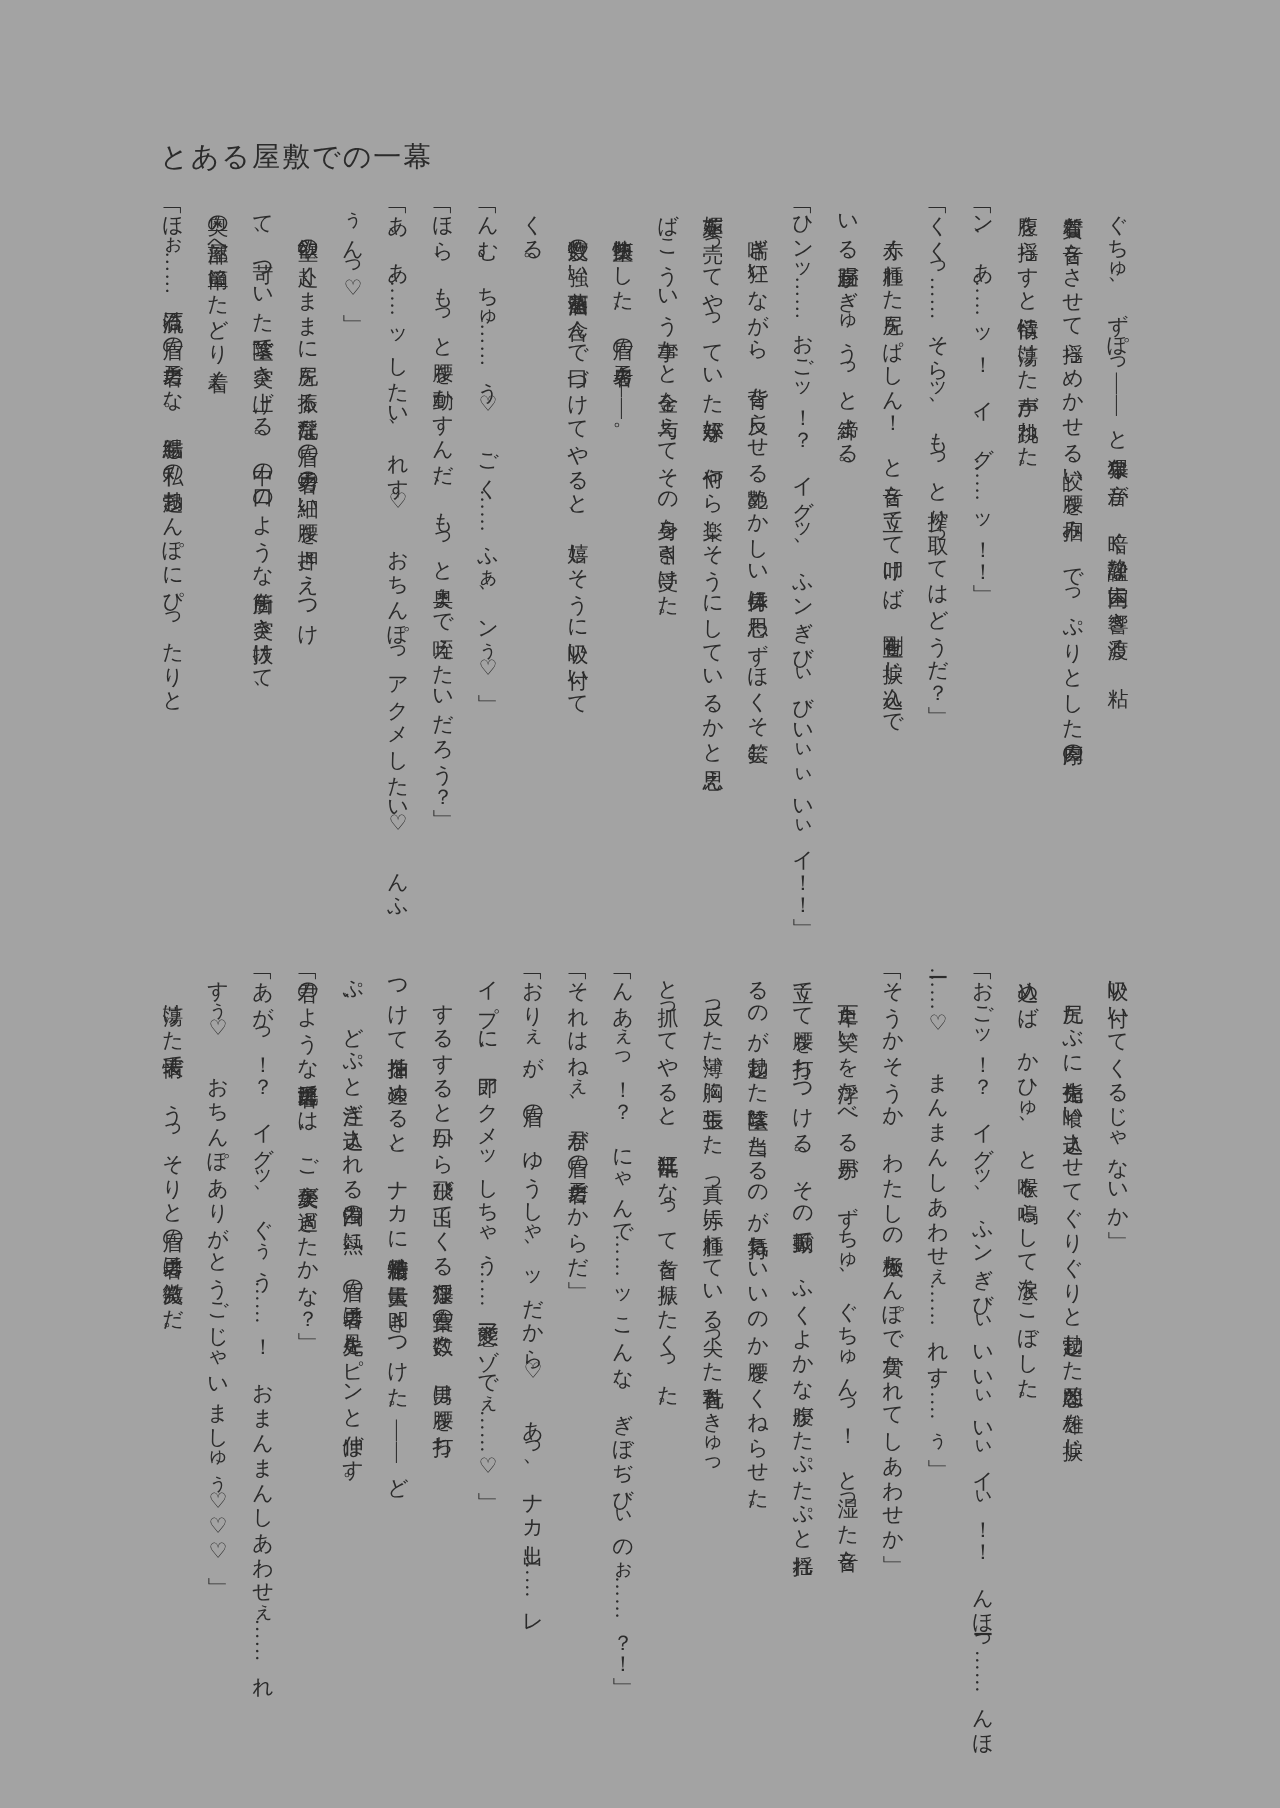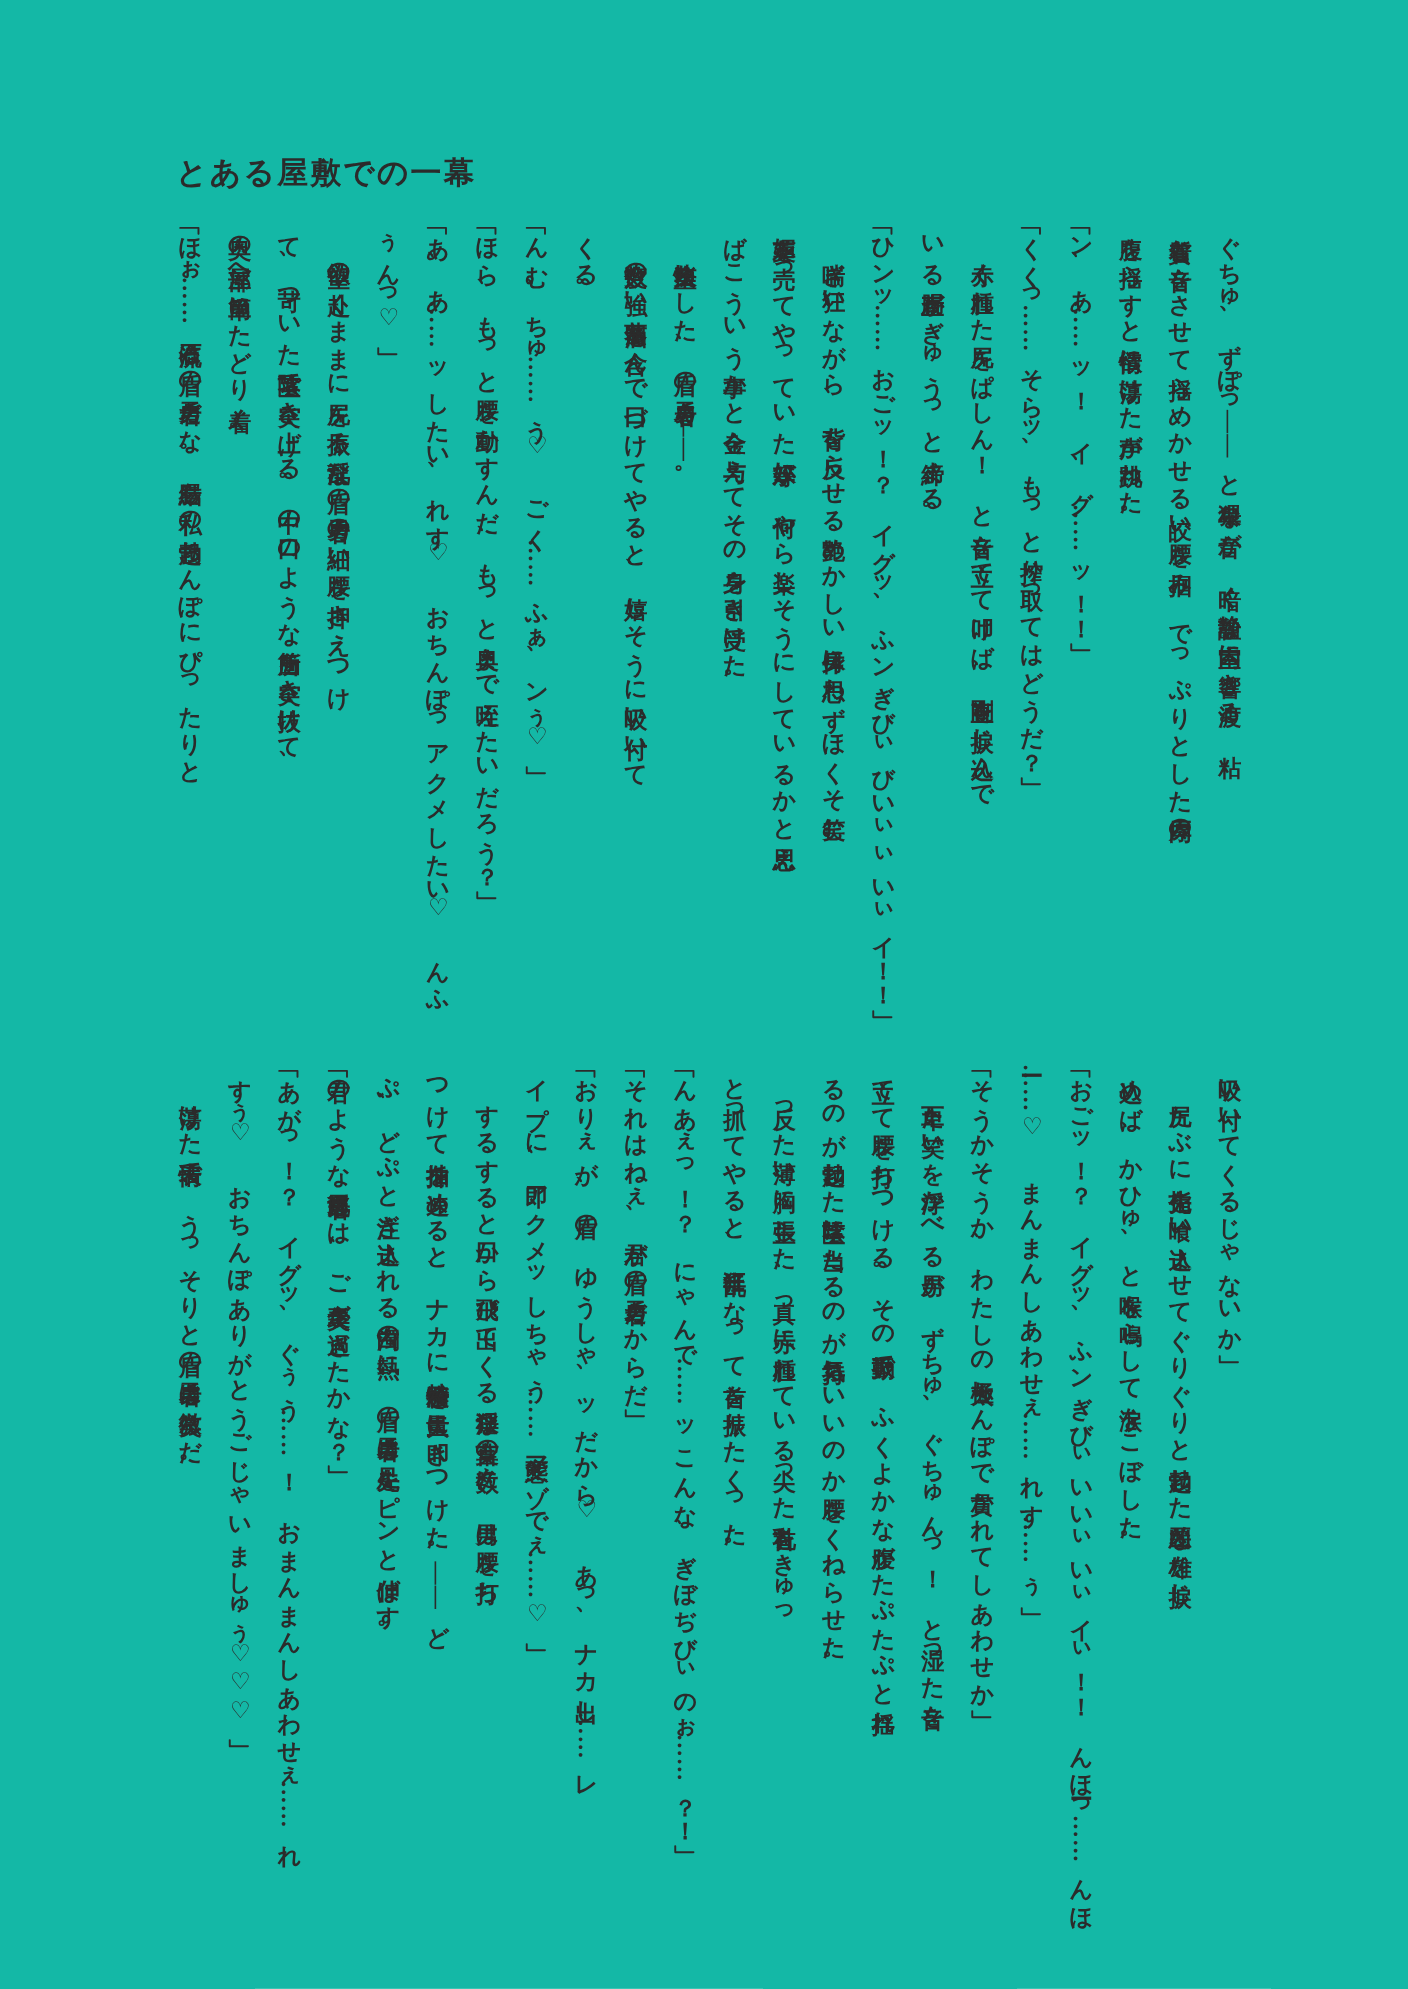--- a/index.html
+++ b/index.html
@@ -1,24 +1,23 @@
 <!DOCTYPE html>
 <html lang="ja"><head>
 <meta charset="utf-8">
 <style>
   html, body { margin: 0; padding: 0; }
   .page {
     position: relative;
     width: 1280px;
     height: 1808px;
-    background: #14b8a6;
+    background: #a3a3a3;
     color: #2b2b2b;
     font-family: "Liberation Serif", "DejaVu Serif", serif;
     overflow: hidden;
-    font-weight: bold;
   }
   .header {
     position: absolute;
     left: 160px;
     top: 138px;
     font-size: 28px;
     letter-spacing: 2px;
     white-space: nowrap;
   }
   .vblock {

